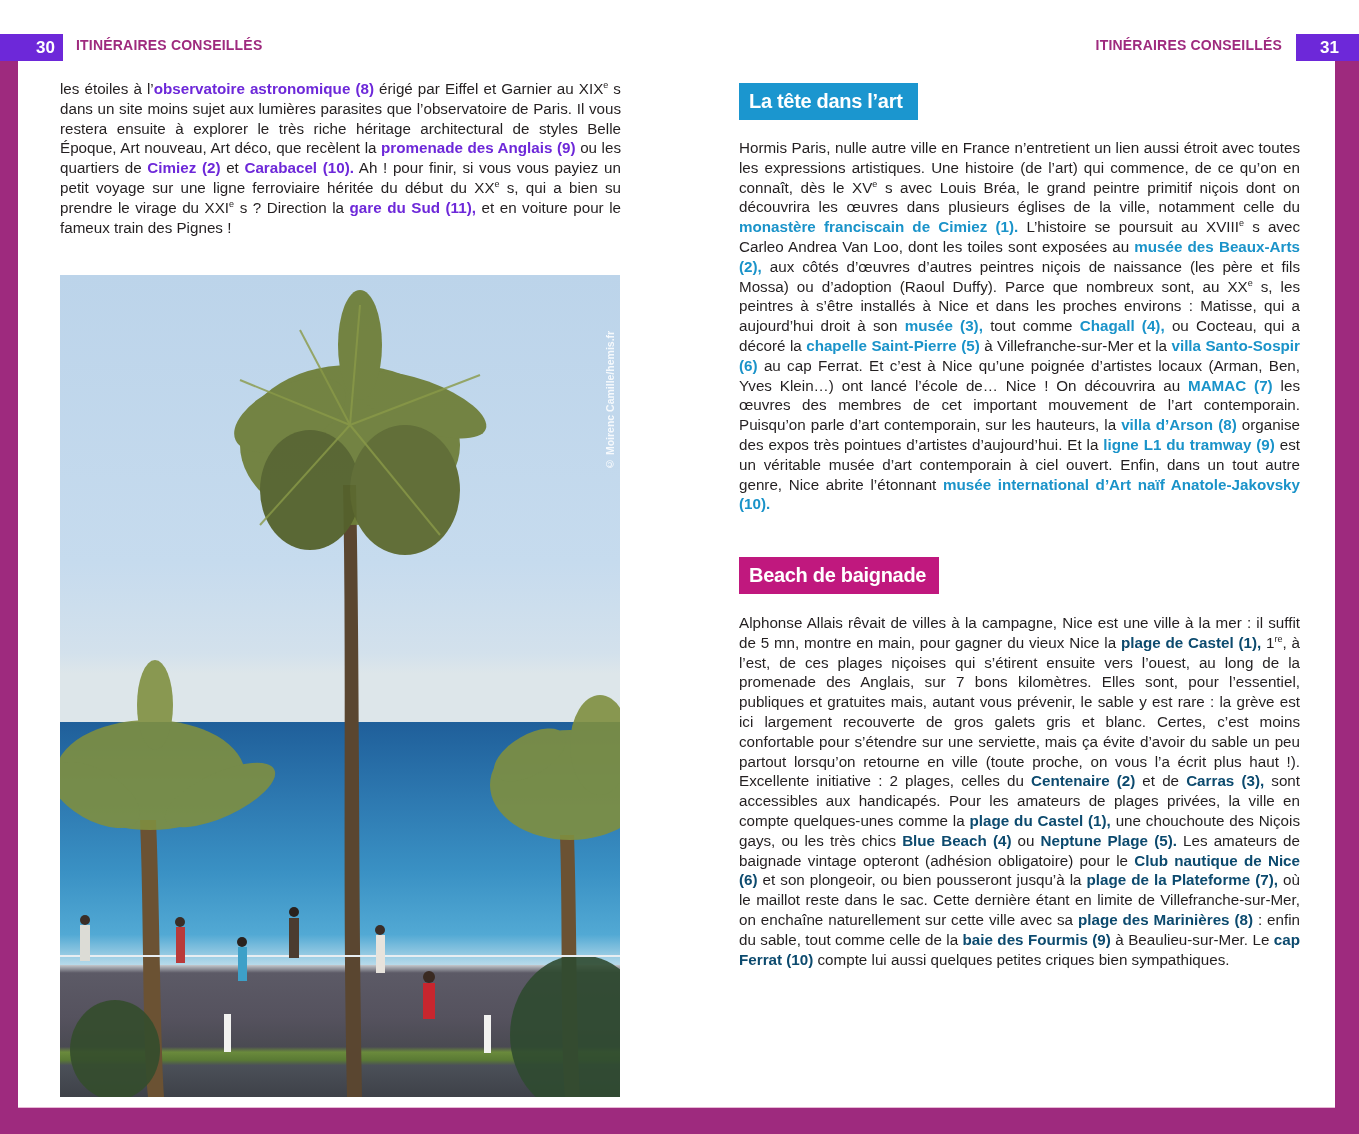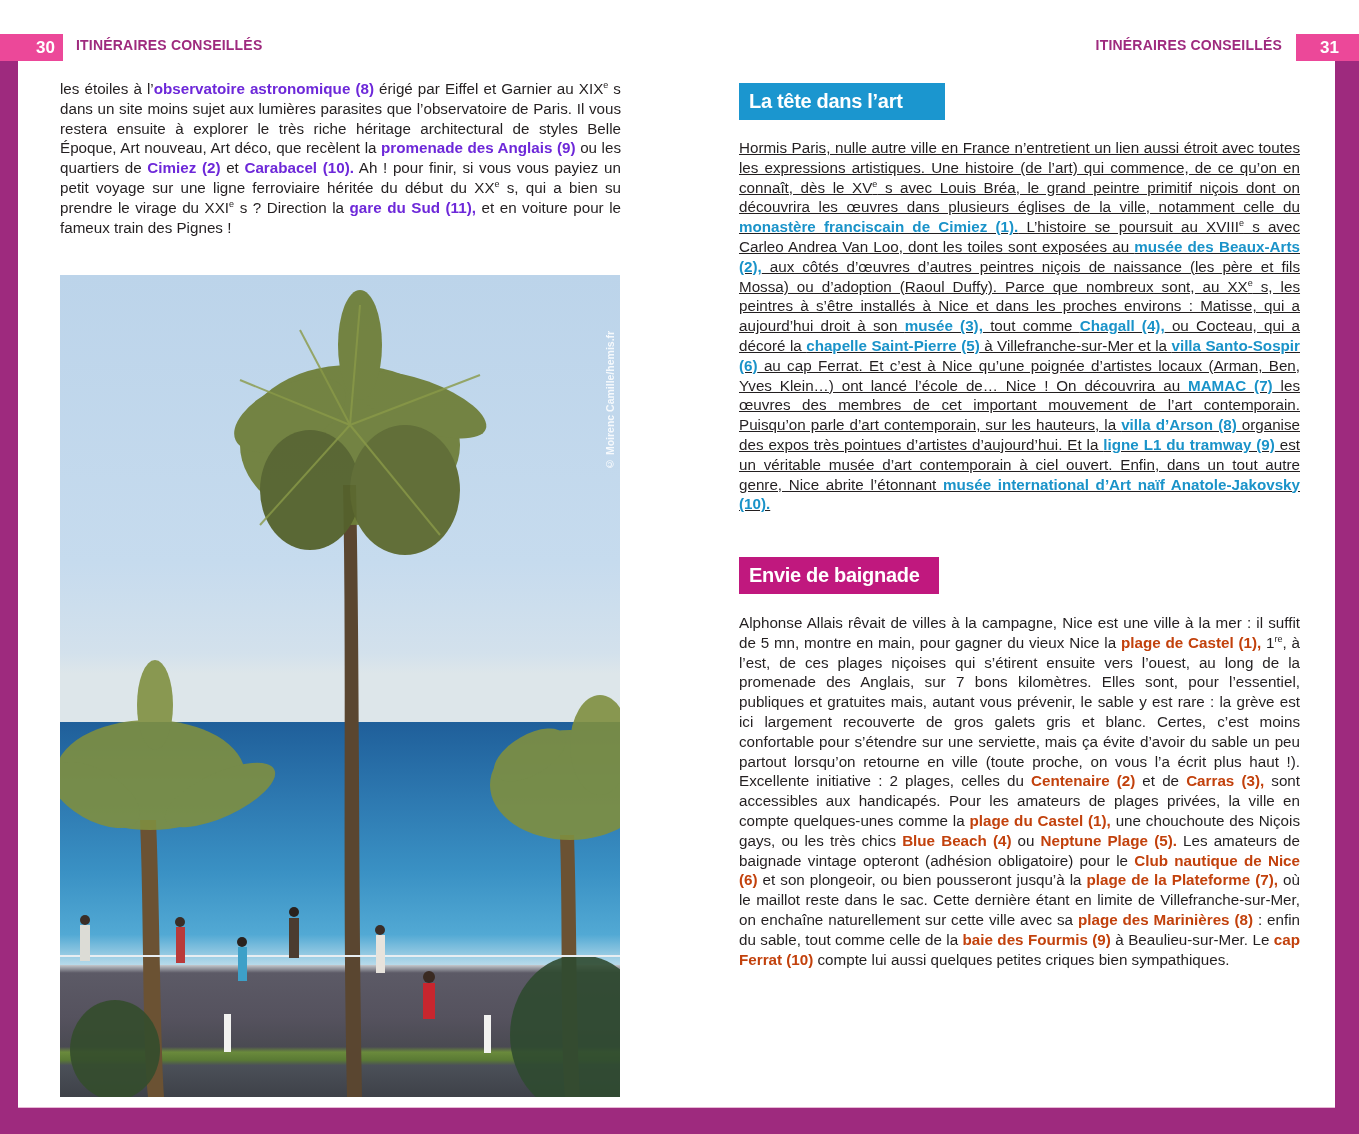--- a/index.html
+++ b/index.html
@@ -13,50 +13,50 @@
 
     
     .frame-left   { position: absolute; left: 0; top: 34px; width: 18px; height: 1100px; background: #9e2a7e; }
     .frame-right  { position: absolute; right: 0; top: 34px; width: 24px; height: 1100px; background: #9e2a7e; }
     .frame-bottom { position: absolute; left: 0; top: 1108px; width: 1359px; height: 26px; background: #9e2a7e; }
     .frame-bottom-line { position: absolute; left: 18px; top: 1107px; width: 1317px; height: 2px; background: #e7b8d6; }
 
     
     .page-num {
       position: absolute; top: 34px; height: 27px; width: 63px;
-      background: #ec4899; color: #fff; font-weight: bold; font-size: 17px;
+      background: #6d28d9; color: #fff; font-weight: bold; font-size: 17px;
       display: flex; align-items: center;
     }
     .page-num.left  { left: 0; justify-content: flex-end; padding-right: 8px; }
     .page-num.right { right: 0; justify-content: flex-start; padding-left: 24px; }
     .running-head {
       position: absolute; top: 37px; font-size: 14px; font-weight: bold;
       color: #9e2a7e; letter-spacing: 0.2px;
     }
     .running-head.left  { left: 76px; }
     .running-head.right { right: 77px; }
 
     
     .col { position: absolute; font-size: 15.2px; line-height: 19.8px; text-align: justify; }
     .col.left  { left: 60px;  top: 79px;  width: 561px; }
-    .col.right-a { left: 739px; top: 138px; width: 561px; text-decoration: underline; }
+    .col.right-a { left: 739px; top: 138px; width: 561px; }
     .col.right-b { left: 739px; top: 613px; width: 561px; }
     .hl { font-weight: bold; }
     .hl.green   { color: #6d28d9; }
     .hl.blue    { color: #1a93c9; }
-    .hl.magenta { color: #c2410c; }
+    .hl.magenta { color: #0c4a6e; }
     sup { font-size: 9px; vertical-align: super; line-height: 0; }
 
     
     .section-head {
       position: absolute; height: 37px; color: #fff; font-weight: bold;
       font-size: 20px; display: flex; align-items: center; padding: 0 10px;
       letter-spacing: -0.3px;
     }
-    .section-head.art  { left: 739px; top: 83px;  width: 206px; background: #1b96cf; }
+    .section-head.art  { left: 739px; top: 83px;  width: 179px; background: #1b96cf; }
     .section-head.bath { left: 739px; top: 557px; width: 200px; background: #c0187e; }
 
     
     .photo {
       position: absolute; left: 60px; top: 275px; width: 560px; height: 822px; overflow: hidden;
       background: linear-gradient(180deg, #bcd4ea 0%, #c6dbee 35%, #d3e1ec 46%, #dde6ea 48.5%);
     }
     .sea {
       position: absolute; left: 0; top: 447px; width: 100%; height: 250px;
       background: linear-gradient(180deg, #1f5f9a 0%, #2d78b0 30%, #3a91c4 60%, #52a9d4 85%, #cfe6ef 100%);
@@ -152,15 +152,15 @@
 
       <rect x="164" y="739" width="7" height="38" fill="#f2f2f0"></rect>
       <rect x="424" y="740" width="7" height="38" fill="#f2f2f0"></rect>
     </svg>
     <div class="credit">© Moirenc Camille/hemis.fr</div>
   </div>
 
   <div class="section-head art">La tête dans l’art</div>
   <p class="col right-a">Hormis Paris, nulle autre ville en France n’entretient un lien aussi étroit avec toutes les expressions artistiques. Une histoire (de l’art) qui commence, de ce qu’on en connaît, dès le XV<sup>e</sup> s avec Louis Bréa, le grand peintre primitif niçois dont on découvrira les œuvres dans plusieurs églises de la ville, notamment celle du <span class="hl blue">monastère franciscain de Cimiez (1).</span> L’histoire se poursuit au XVIII<sup>e</sup> s avec Carleo Andrea Van Loo, dont les toiles sont exposées au <span class="hl blue">musée des Beaux-Arts (2),</span> aux côtés d’œuvres d’autres peintres niçois de naissance (les père et fils Mossa) ou d’adoption (Raoul Duffy). Parce que nombreux sont, au XX<sup>e</sup> s, les peintres à s’être installés à Nice et dans les proches environs : Matisse, qui a aujourd’hui droit à son <span class="hl blue">musée (3),</span> tout comme <span class="hl blue">Chagall (4),</span> ou Cocteau, qui a décoré la <span class="hl blue">chapelle Saint-Pierre (5)</span> à Villefranche-sur-Mer et la <span class="hl blue">villa Santo-Sospir (6)</span> au cap Ferrat. Et c’est à Nice qu’une poignée d’artistes locaux (Arman, Ben, Yves Klein…) ont lancé l’école de… Nice ! On découvrira au <span class="hl blue">MAMAC (7)</span> les œuvres des membres de cet important mouvement de l’art contemporain. Puisqu’on parle d’art contemporain, sur les hauteurs, la <span class="hl blue">villa d’Arson (8)</span> organise des expos très pointues d’artistes d’aujourd’hui. Et la <span class="hl blue">ligne L1 du tramway (9)</span> est un véritable musée d’art contemporain à ciel ouvert. Enfin, dans un tout autre genre, Nice abrite l’étonnant <span class="hl blue">musée international d’Art naïf Anatole-Jakovsky (10).</span></p>
 
-  <div class="section-head bath">Envie de baignade</div>
+  <div class="section-head bath">Beach de baignade</div>
   <p class="col right-b">Alphonse Allais rêvait de villes à la campagne, Nice est une ville à la mer : il suffit de 5 mn, montre en main, pour gagner du vieux Nice la <span class="hl magenta">plage de Castel (1),</span> 1<sup>re</sup>, à l’est, de ces plages niçoises qui s’étirent ensuite vers l’ouest, au long de la promenade des Anglais, sur 7 bons kilomètres. Elles sont, pour l’essentiel, publiques et gratuites mais, autant vous prévenir, le sable y est rare : la grève est ici largement recouverte de gros galets gris et blanc. Certes, c’est moins confortable pour s’étendre sur une serviette, mais ça évite d’avoir du sable un peu partout lorsqu’on retourne en ville (toute proche, on vous l’a écrit plus haut !). Excellente initiative : 2 plages, celles du <span class="hl magenta">Centenaire (2)</span> et de <span class="hl magenta">Carras (3),</span> sont accessibles aux handicapés. Pour les amateurs de plages privées, la ville en compte quelques-unes comme la <span class="hl magenta">plage du Castel (1),</span> une chouchoute des Niçois gays, ou les très chics <span class="hl magenta">Blue Beach (4)</span> ou <span class="hl magenta">Neptune Plage (5).</span> Les amateurs de baignade vintage opteront (adhésion obligatoire) pour le <span class="hl magenta">Club nautique de Nice (6)</span> et son plongeoir, ou bien pousseront jusqu’à la <span class="hl magenta">plage de la Plateforme (7),</span> où le maillot reste dans le sac. Cette dernière étant en limite de Villefranche-sur-Mer, on enchaîne naturellement sur cette ville avec sa <span class="hl magenta">plage des Marinières (8)</span> : enfin du sable, tout comme celle de la <span class="hl magenta">baie des Fourmis (9)</span> à Beaulieu-sur-Mer. Le <span class="hl magenta">cap Ferrat (10)</span> compte lui aussi quelques petites criques bien sympathiques.</p>
 </div>
 
 </body></html>

